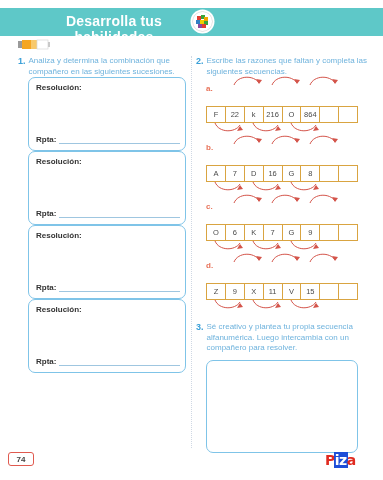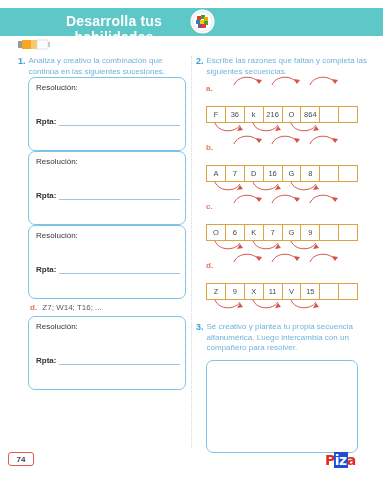--- a/index.html
+++ b/index.html
@@ -107,26 +107,26 @@
     border-radius: 7px;
     height: 74px;
     margin-left: 10px;
     width: 158px;
     box-sizing: border-box;
   }
   .res-label {
     position: absolute;
     left: 7px; top: 5px;
     font-size: 8px;
-    font-weight: normal;
+    font-weight: bold;
     color: #333333;
   }
   .rpta-row {
     position: absolute;
-    left: 7px; bottom: 24px;
+    left: 7px; bottom: 6px;
     display: flex;
     align-items: flex-end;
     width: 144px;
   }
   .rpta-label {
     font-size: 8px;
     font-weight: bold;
     color: #333333;
     flex: 0 0 auto;
     margin-right: 3px;
@@ -250,21 +250,21 @@
   </svg>
 </div>
 
 <div class="col-divider"></div>
 
 <div class="col-left">
 
   <div class="exercise">
     <div class="ex-head">
       <span class="ex-num">1.</span>
-      <span class="ex-text">Analiza y creativo la combinación que continúa en las siguientes sucesiones.</span>
+      <span class="ex-text">Analiza y determina la combinación que compañero en las siguientes sucesiones.</span>
     </div>
 
     <div class="res-box">
       <div class="res-label">Resolución:</div>
       <div class="rpta-row">
         <span class="rpta-label">Rpta:</span>
         <span class="rpta-line"></span>
       </div>
     </div>
 
@@ -277,24 +277,20 @@
     </div>
 
     <div class="res-box">
       <div class="res-label">Resolución:</div>
       <div class="rpta-row">
         <span class="rpta-label">Rpta:</span>
         <span class="rpta-line"></span>
       </div>
     </div>
 
-    <div class="seq-line">
-      <span class="sub-label">d.</span>
-      <span>Z7; W14; T16; ...</span>
-    </div>
     <div class="res-box">
       <div class="res-label">Resolución:</div>
       <div class="rpta-row">
         <span class="rpta-label">Rpta:</span>
         <span class="rpta-line"></span>
       </div>
     </div>
   </div>
 </div>
 
@@ -317,21 +313,21 @@
           </g>
           <g fill="#d4544a">
             <polygon points="53,11 50,6 56,7"></polygon>
               <polygon points="91,11 88,6 94,7"></polygon>
               <polygon points="129,11 126,6 132,7"></polygon>
           </g>
         </svg>
       </div>
       <div class="seq-table">
         <div class="seq-cell">F</div>
-        <div class="seq-cell">36</div>
+        <div class="seq-cell">22</div>
         <div class="seq-cell">k</div>
         <div class="seq-cell">216</div>
         <div class="seq-cell">O</div>
         <div class="seq-cell">864</div>
         <div class="seq-cell"></div>
         <div class="seq-cell"></div>
       </div>
       <div class="arrows-bottom">
         <svg width="152" height="14" viewBox="0 0 152 14">
           <g fill="none" stroke="#d4544a" stroke-width="1">

